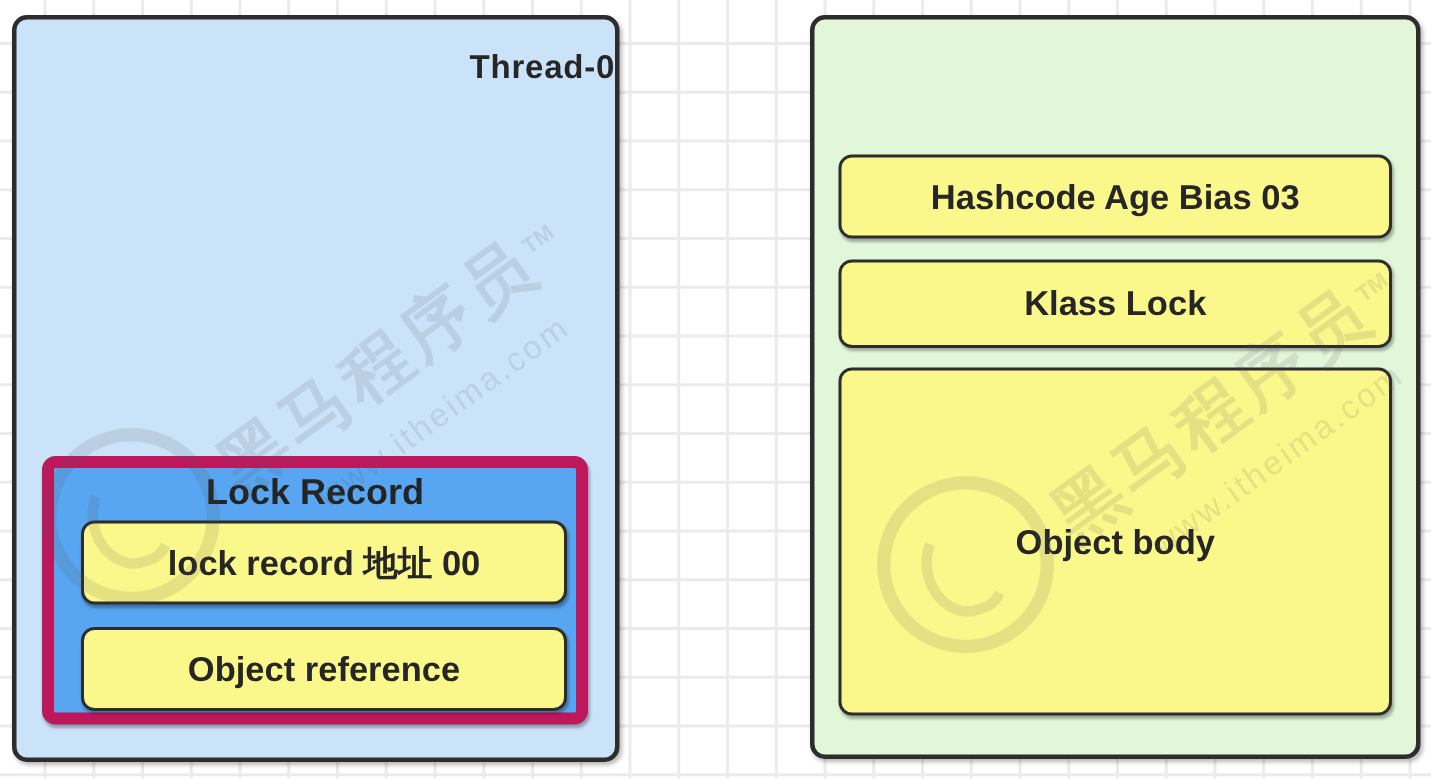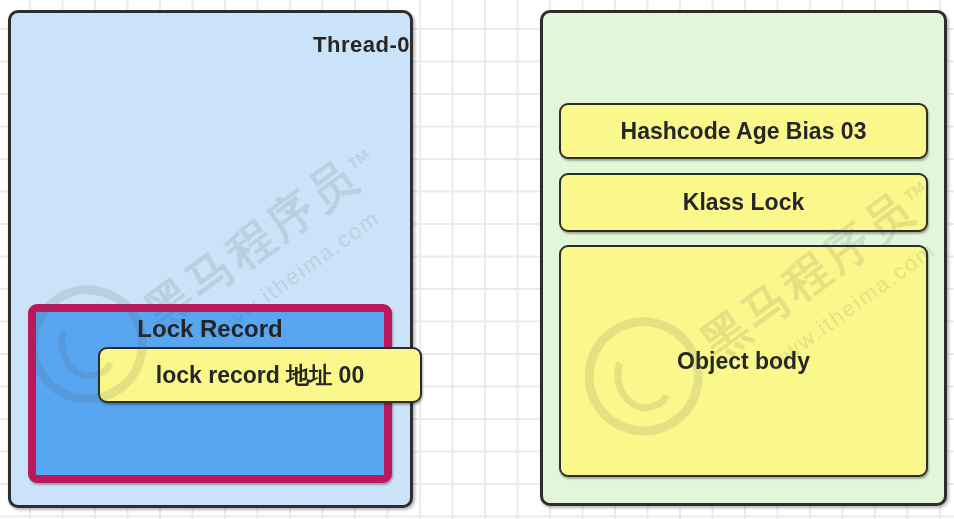--- a/index.html
+++ b/index.html
@@ -70,21 +70,21 @@
     border-radius: 9px;
     display: flex;
     align-items: center;
     justify-content: center;
     font-size: 23px;
     font-weight: bold;
     color: #262626;
     box-shadow: 1px 2px 2px rgba(0,0,0,0.3);
     white-space: nowrap;
   }
-  .cell-lock-addr { left: 18px; top: 35px;  width: 324px; height: 56px; margin-left: 44px; }
+  .cell-lock-addr { left: 18px; top: 35px;  width: 324px; height: 56px; }
   .cell-obj-ref   { left: 18px; top: 106px; width: 324px; height: 56px; }
   .cell-markword  { left: 16px; top: 90px;  width: 369px; height: 56px; }
   .cell-klass     { left: 16px; top: 160px; width: 369px; height: 59px; }
   .cell-body      { left: 16px; top: 232px; width: 369px; height: 232px; }
 
   
   .wm {
     position: absolute;
     width: 470px; height: 200px;
     transform: rotate(-36deg);
@@ -139,20 +139,21 @@
 <body>
 
 <div class="canvas">
 
   <div class="box thread-box">
     <div class="box-title">Thread-0</div>
 
     <div class="lock-box">
       <div class="lock-title">Lock Record</div>
       <div class="cell cell-lock-addr">lock record 地址 00</div>
+      <div class="cell cell-obj-ref">Object reference</div>
     </div>
   </div>
 
   <div class="box object-box">
     <div class="cell cell-markword">Hashcode Age Bias 03</div>
     <div class="cell cell-klass">Klass Lock</div>
     <div class="cell cell-body">Object body</div>
   </div>
 
   <div class="wm wm-1">

